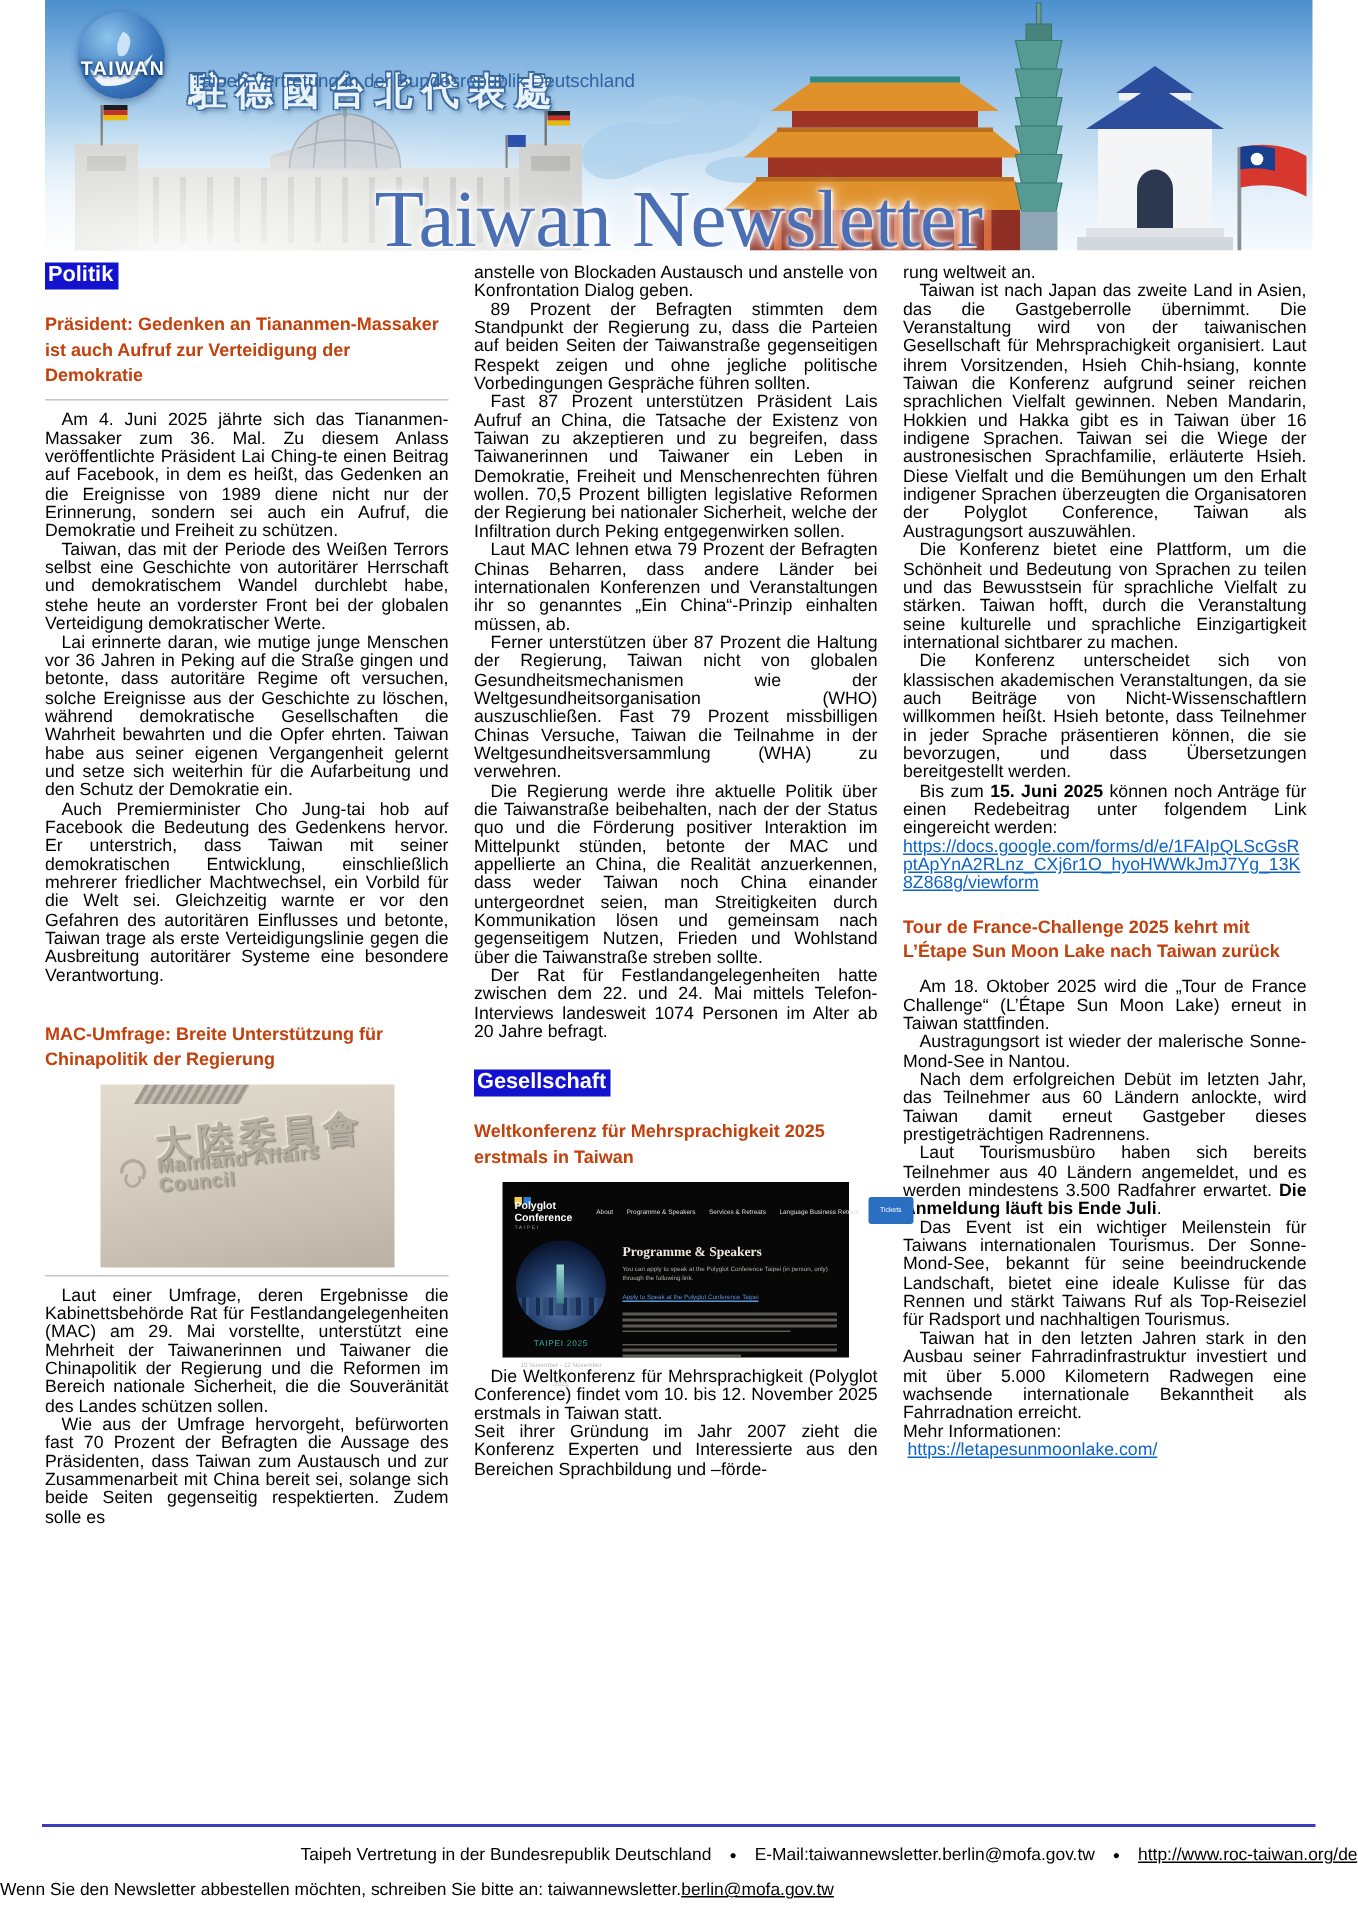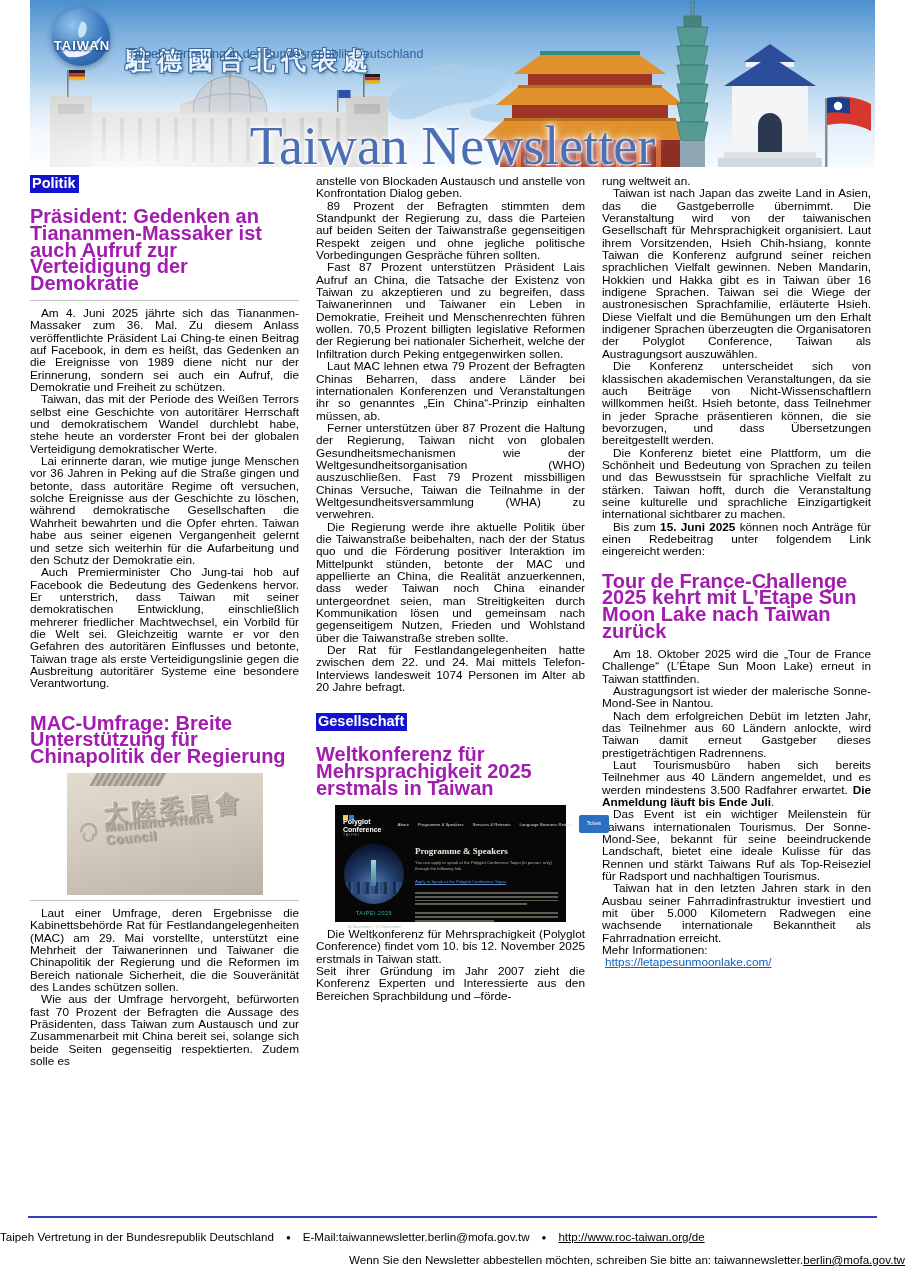--- a/index.html
+++ b/index.html
@@ -29,21 +29,21 @@
          font-family:"Liberation Serif",serif;font-size:54px;line-height:1;color:#4a6fb5;
          text-shadow:0 0 3px #fff,0 0 6px #fff,0 0 12px rgba(255,255,255,.9),1px 1px 0 rgba(255,255,255,.7);}
   
   .content{display:flex;gap:17px;padding:8px 30px 0 30px;height:973px;overflow:hidden;}
   .col{width:269px;flex:none;font-size:11.8px;line-height:12.35px;text-align:justify;}
   .col p{margin:0;text-indent:11px;}
   .col p.cont{text-indent:0;}
   .sec-label{display:inline-block;background:#1212cf;color:#fff;font-weight:bold;
          font-size:14.5px;line-height:17px;padding:0 3px 1px 2px;margin:0 0 9px 0;}
   .sec-label.mid{margin-top:6px;}
-  .a-title{color:#a21caf;font-weight:bold;font-size:20px;line-height:16.8px;
+  .a-title{color:#c2410c;font-weight:bold;font-size:12px;line-height:16.8px;
          margin:6px 0 8px 0;text-align:left;text-indent:0;}
   .hairline{border:0;border-top:1px solid #c4c4c4;margin:5px 0 6px 0;}
   .lnk{color:#0b63c5;text-decoration:underline;word-break:break-all;text-align:left;
        display:block;text-indent:0;} .gap14{height:14px;}
   
   .mac-photo{width:196px;height:122px;margin:6px auto 4px auto;position:relative;overflow:hidden;
        background:linear-gradient(168deg,#e2dccf 0%,#d6cfc1 40%,#c6bfb1 75%,#b9b2a4 100%);}
   .mac-vent{position:absolute;left:26px;top:0;width:70px;height:13px;opacity:.55;
        background:repeating-linear-gradient(90deg,#6a665e 0 3px,#a9a398 3px 6px);transform:skewX(-30deg);}
   .mac-inner{position:absolute;left:8px;top:30px;right:4px;transform:rotate(-5deg);
@@ -79,22 +79,22 @@
   .pg-year{color:#b9b9b9;font-size:4.2px;margin-top:1px;}
   .pg-right{flex:1;}
   .pg-h{font-family:"Liberation Serif",serif;color:#ece7dc;font-size:9px;margin:1px 0 3px 0;font-weight:600;}
   .pg-intro{color:#b5b0a6;font-size:4.2px;line-height:1.4;}
   .pg-apply{display:block;color:#5a95d8;text-decoration:underline;font-size:4.2px;margin:4px 0 4px 0;}
   .pg-lines i{display:block;height:1.6px;background:#8d887c;opacity:.65;margin:2.2px 0;}
   .pg-lines i:nth-child(4){width:78%;} .pg-lines i:nth-child(8){width:55%;}
   .pg-lines .sp{height:3px;background:none;}
   
   .foot-rule{position:absolute;left:28px;right:28px;top:1216px;border-top:2px solid #3a3ac2;}
-  .foot1{position:absolute;top:1230px;left:0;right:0;text-align:left;font-size:11.6px;}
-  .foot2{position:absolute;top:1253px;left:0;right:0;text-align:right;font-size:11.6px;}
+  .foot1{position:absolute;top:1230px;left:0;right:0;text-align:right;font-size:11.6px;}
+  .foot2{position:absolute;top:1253px;left:0;right:0;text-align:left;font-size:11.6px;}
   .bull{font-size:8px;vertical-align:1px;margin:0 12px;}
   .u{ text-decoration:underline;color:#000;}
   b.inb{font-weight:bold;}
 </style>
 </head>
 <body>
 
 <div class="page">
 
 
@@ -304,23 +304,24 @@
           </div>
         </div>
       </div>
       <p>Die Weltkonferenz für Mehrsprachigkeit (Polyglot Conference) findet vom 10. bis 12. November 2025 erstmals in Taiwan statt.</p>
       <p class="cont">Seit ihrer Gründung im Jahr 2007 zieht die Konferenz Experten und Interessierte aus den Bereichen Sprachbildung und –förde-</p>
     </div>
 
     <div class="col">
       <p class="cont">rung weltweit an.</p>
       <p>Taiwan ist nach Japan das zweite Land in Asien, das die Gastgeberrolle übernimmt. Die Veranstaltung wird von der taiwanischen Gesellschaft für Mehrsprachigkeit organisiert. Laut ihrem Vorsitzenden, Hsieh Chih-hsiang, konnte Taiwan die Konferenz aufgrund seiner reichen sprachlichen Vielfalt gewinnen. Neben Mandarin, Hokkien und Hakka gibt es in Taiwan über 16 indigene Sprachen. Taiwan sei die Wiege der austronesischen Sprachfamilie, erläuterte Hsieh. Diese Vielfalt und die Bemühungen um den Erhalt indigener Sprachen überzeugten die Organisatoren der Polyglot Conference, Taiwan als Austragungsort auszuwählen.</p>
+      <p>Die Konferenz bietet eine Plattform, um die Schönheit und Bedeutung von Sprachen zu teilen und das Bewusstsein für sprachliche Vielfalt zu stärken. Taiwan hofft, durch die Veranstaltung seine kulturelle und sprachliche Einzigartigkeit international sichtbarer zu machen.</p>
       <p>Die Konferenz unterscheidet sich von klassischen akademischen Veranstaltungen, da sie auch Beiträge von Nicht-Wissenschaftlern willkommen heißt. Hsieh betonte, dass Teilnehmer in jeder Sprache präsentieren können, die sie bevorzugen, und dass Übersetzungen bereitgestellt werden.</p>
-      <p>Die Konferenz bietet eine Plattform, um die Schönheit und Bedeutung von Sprachen zu teilen und das Bewusstsein für sprachliche Vielfalt zu stärken. Taiwan hofft, durch die Veranstaltung seine kulturelle und sprachliche Einzigartigkeit international sichtbarer zu machen.</p>
       <p><span>Bis zum </span><b class="inb">15. Juni 2025</b><span> können noch Anträge für einen Redebeitrag unter folgendem Link eingereicht werden:</span></p>
+      <a class="lnk">https://docs.google.com/forms/d/e/1FAIpQLScGsRptApYnA2RLnz_CXj6r1O_hyoHWWkJmJ7Yg_13K8Z868g/viewform</a>
       <div class="a-title" style="margin-top:15px">Tour de France-Challenge 2025 kehrt mit L’Étape Sun Moon Lake nach Taiwan zurück</div>
       <p>Am 18. Oktober 2025 wird die „Tour de France Challenge“ (L’Étape Sun Moon Lake) erneut in Taiwan stattfinden.</p>
       <p>Austragungsort ist wieder der malerische Sonne-Mond-See in Nantou.</p>
       <p>Nach dem erfolgreichen Debüt im letzten Jahr, das Teilnehmer aus 60 Ländern anlockte, wird Taiwan damit erneut Gastgeber dieses prestigeträchtigen Radrennens.</p>
       <p><span>Laut Tourismusbüro haben sich bereits Teilnehmer aus 40 Ländern angemeldet, und es werden mindestens 3.500 Radfahrer erwartet. </span><b class="inb">Die Anmeldung läuft bis Ende Juli</b><span>.</span></p>
       <p>Das Event ist ein wichtiger Meilenstein für Taiwans internationalen Tourismus. Der Sonne-Mond-See, bekannt für seine beeindruckende Landschaft, bietet eine ideale Kulisse für das Rennen und stärkt Taiwans Ruf als Top-Reiseziel für Radsport und nachhaltigen Tourismus.</p>
       <p>Taiwan hat in den letzten Jahren stark in den Ausbau seiner Fahrradinfrastruktur investiert und mit über 5.000 Kilometern Radwegen eine wachsende internationale Bekanntheit als Fahrradnation erreicht.</p>
       <p class="cont">Mehr Informationen:</p>
       <a class="lnk" style="padding-left:3px">https://letapesunmoonlake.com/</a>
     </div>

